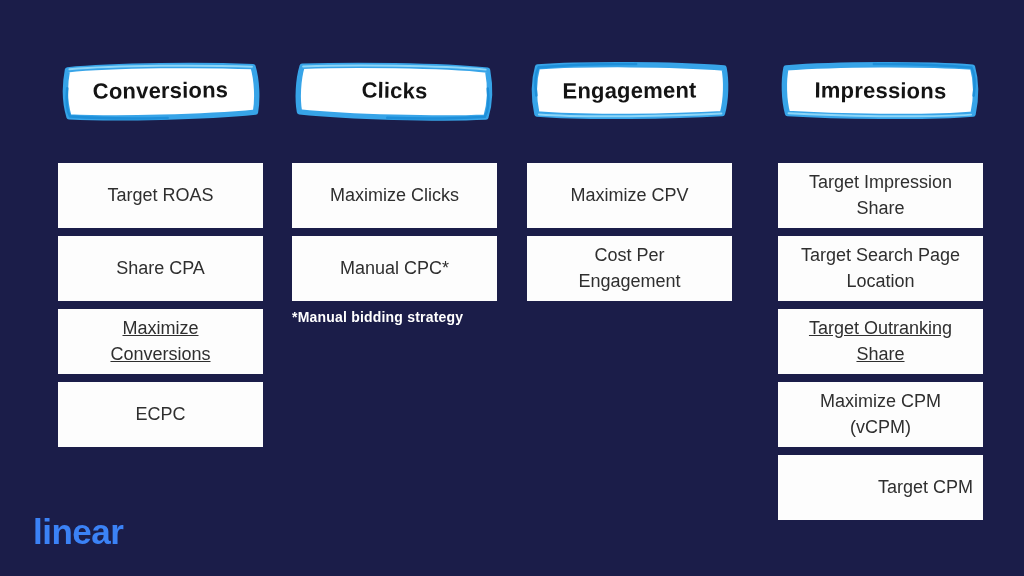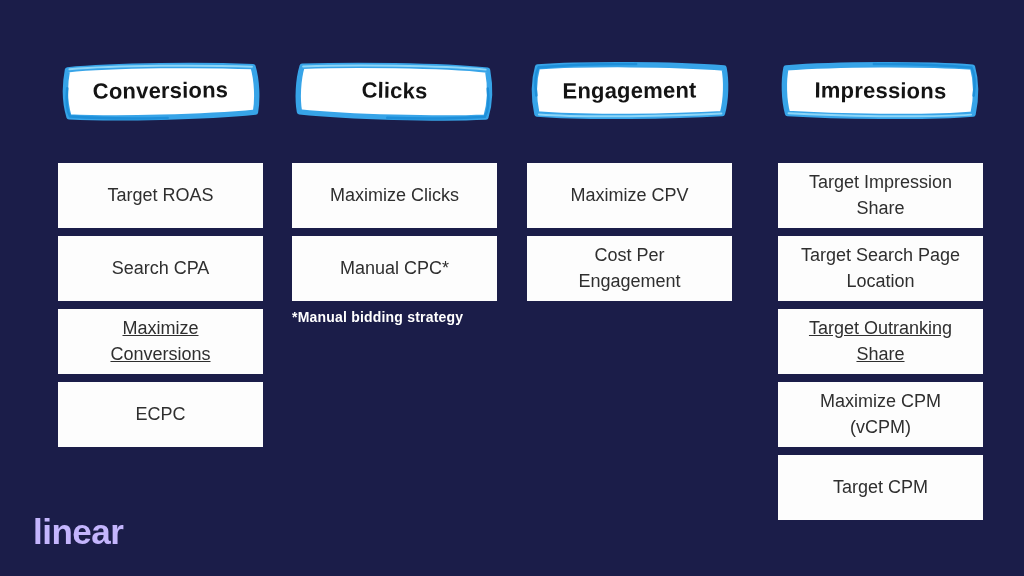--- a/index.html
+++ b/index.html
@@ -69,57 +69,57 @@
     font-size: 18px;
     line-height: 1.42;
     white-space: pre-line;
     box-sizing: border-box;
     padding: 2px 10px;
   }
   .t1 { top: 163px; }
   .t2 { top: 236px; }
   .t3 { top: 309px; text-decoration: underline; }
   .t4 { top: 382px; }
-  .t5 { top: 455px; }
+  .t5 { top: 455px; justify-content: flex-end; }
 
   .footnote {
     position: absolute;
     left: 0;
     top: 309px;
     color: #ffffff;
     font-size: 14px;
     font-weight: 600;
     letter-spacing: 0.2px;
   }
   .logo {
     position: absolute;
     left: 33px;
     top: 512px;
-    color: #c4b5fd;
+    color: #3b82f6;
     font-size: 35px;
     font-weight: 700;
     letter-spacing: -0.5px;
   }
 </style>
 </head>
 <body>
 
 <div class="stage">
 
   <section class="col col-1">
     <div class="header r1">
       <svg viewBox="0 0 210 68" preserveAspectRatio="none" aria-hidden="true">
         <path d="M10,11 C58,6.5 152,7.5 200,10 C204,24 204.5,44 202,57 C150,61.5 60,62.5 11,59.5 C6.5,44 7,26 10,11 Z" fill="#ffffff" stroke="#37a4e8" stroke-width="5.5" stroke-linejoin="round" stroke-linecap="round"></path>
         <path d="M12,10.5 C60,6.8 150,7.8 199,10.2" fill="none" stroke="#8ed6f7" stroke-width="2" stroke-linecap="round"></path>
         <path d="M9.5,30 C8,42 8.5,53 12,59 C45,61.8 80,62.3 112,61.8" fill="none" stroke="#1e8fd9" stroke-width="2.6" stroke-linecap="round"></path>
       </svg>
       <span class="header-label">Conversions</span>
     </div>
     <div class="box t1"><span>Target ROAS</span></div>
-    <div class="box t2"><span>Search CPA</span></div>
+    <div class="box t2"><span>Share CPA</span></div>
     <div class="box t3"><span>Maximize
 Conversions</span></div>
     <div class="box t4"><span>ECPC</span></div>
   </section>
 
   <section class="col col-2">
     <div class="header r2">
       <svg viewBox="0 0 210 68" preserveAspectRatio="none" aria-hidden="true" style="transform:scaleX(-1)">
         <path d="M10,11 C58,6.5 152,7.5 200,10 C204,24 204.5,44 202,57 C150,61.5 60,62.5 11,59.5 C6.5,44 7,26 10,11 Z" fill="#ffffff" stroke="#37a4e8" stroke-width="5.5" stroke-linejoin="round" stroke-linecap="round"></path>
         <path d="M12,10.5 C60,6.8 150,7.8 199,10.2" fill="none" stroke="#8ed6f7" stroke-width="2" stroke-linecap="round"></path>

